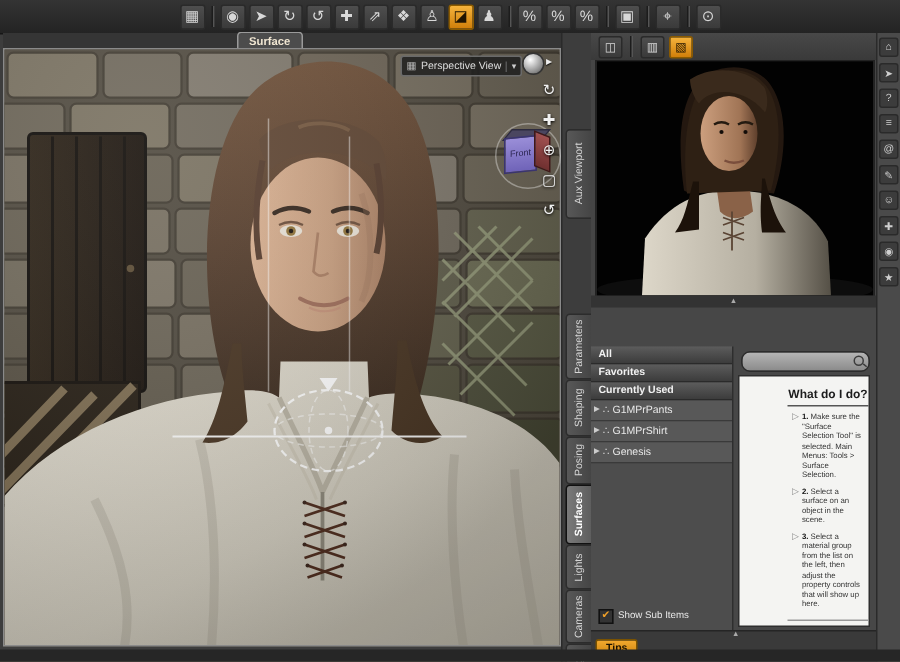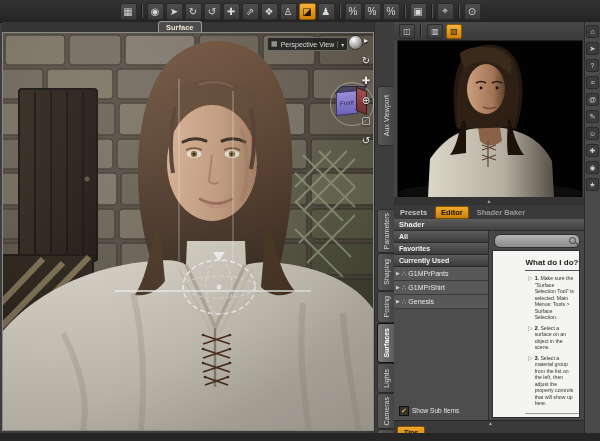--- a/index.html
+++ b/index.html
@@ -357,26 +357,20 @@
       <path d="M85,66 Q91,69 98,66" stroke="#7a4e3c" stroke-width="1.6" fill="none"></path>
       <path d="M90,100 L90,126 M84,104 L98,109 M98,104 L84,109 M84,114 L98,119 M98,114 L84,119" stroke="#5a4434" stroke-width="1.2"></path>
     </svg>
   </div>
 </div>
 <div class="abs splitter">
     <span>▲</span>
   </div>
 
 <div class="abs editor-panel">
-  <div class="ed-tabs">
-    <span class="ed-tab">Presets</span>
-    <span class="ed-tab active">Editor</span>
-    <span class="ed-tab dim">Shader Baker</span>
-  </div>
-  <div class="group-hdr">Shader</div>
 
   <div class="filter-col">
     <div class="filter-row">All</div>
     <div class="filter-row">Favorites</div>
     <div class="filter-row">Currently Used</div>
     <div class="tree-row">
       <span class="exp">▶</span>
       <span class="tico">∴</span>
       <span>G1MPrPants</span>
     </div>

